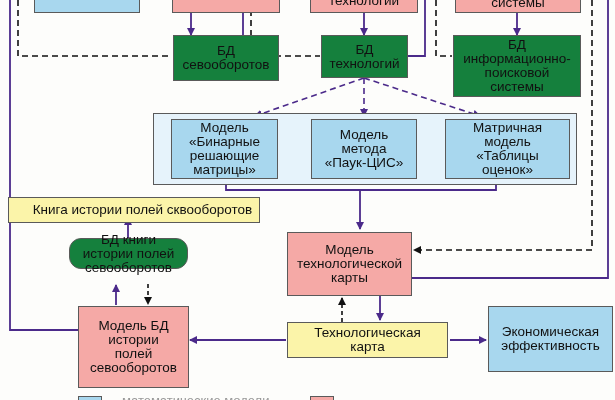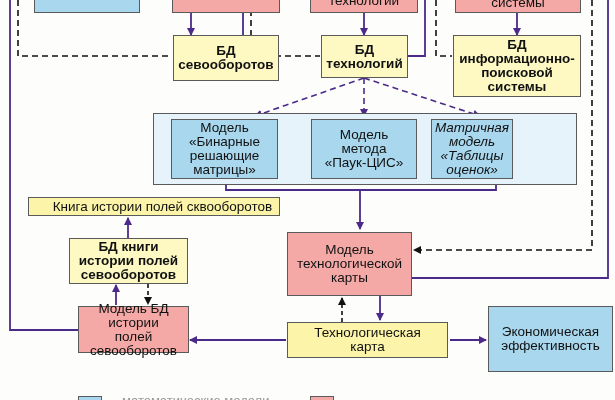--- a/index.html
+++ b/index.html
@@ -4,21 +4,21 @@
 <style>
   html, body { margin:0; padding:0; }
   body { width:615px; height:400px; background:#fdfdfb; overflow:hidden; position:relative;
          font-family:"Liberation Sans", sans-serif; }
   #lines { position:absolute; left:0; top:0; width:615px; height:400px; }
   .box { position:absolute; box-sizing:border-box; border:1.5px solid #5a5a5a;
          display:flex; align-items:center; justify-content:center; text-align:center;
          font-size:13.5px; line-height:14px; color:#111; white-space:pre-line; }
   .blue { background:#a8d7ee; }
   .pink { background:#f5a9a6; }
-  .green { background:#fef9c3;font-weight:bold; }
+  .green { background:#15803d; }
   .yellow { background:#fbf4a9; }
   .panel { position:absolute; box-sizing:border-box; border:1.5px solid #5a5a5a; background:#e6f3fb; }
   .legend-sw { position:absolute; box-sizing:border-box; border:1.5px solid #5a5a5a; width:24px; height:14px; }
   .legend-text { position:absolute; font-size:13px; color:#999; }
 </style>
 </head>
 <body>
 
 <svg id="lines" xmlns="http://www.w3.org/2000/svg">
   <defs>
@@ -85,35 +85,35 @@
 системы</div>
 
 <div class="panel" style="left:153px;top:113px;width:424px;height:72px;"></div>
 <div class="box blue" style="left:171px;top:119px;width:107px;height:60px;">Модель
 «Бинарные
 решающие
 матрицы»</div>
 <div class="box blue" style="left:311px;top:119px;width:106px;height:60px;">Модель
 метода
 «Паук-ЦИС»</div>
-<div class="box blue" style="left:431px;top:119px;width:82px;height:60px;font-style:italic;">Матричная
+<div class="box blue" style="left:445px;top:119px;width:125px;height:60px;">Матричная
 модель
 «Таблицы
 оценок»</div>
 
-<div class="box yellow" style="left:28px;top:197px;width:252px;height:19px;padding-left:17px;">Книга истории полей скво­оборотов</div>
-<div class="box green" style="left:69px;top:238px;width:119px;height:46px;">БД книги
+<div class="box yellow" style="left:8px;top:197px;width:252px;height:26px;padding-left:17px;">Книга истории полей скво­оборотов</div>
+<div class="box green" style="left:69px;top:238px;width:119px;height:31px;border-radius:12px;">БД книги
 истории полей
 севооборотов</div>
 
 <div class="box pink" style="left:287px;top:232px;width:125px;height:64px;">Модель
 технологической
 карты</div>
 
-<div class="box pink" style="left:78px;top:306px;width:111px;height:47px;">Модель БД
+<div class="box pink" style="left:78px;top:306px;width:111px;height:82px;">Модель БД
 истории
 полей
 севооборотов</div>
 
 <div class="box yellow" style="left:287px;top:322px;width:161px;height:36px;">Технологическая
 карта</div>
 
 <div class="box blue" style="left:488px;top:306px;width:125px;height:66px;">Экономическая
 эффективность</div>
 

